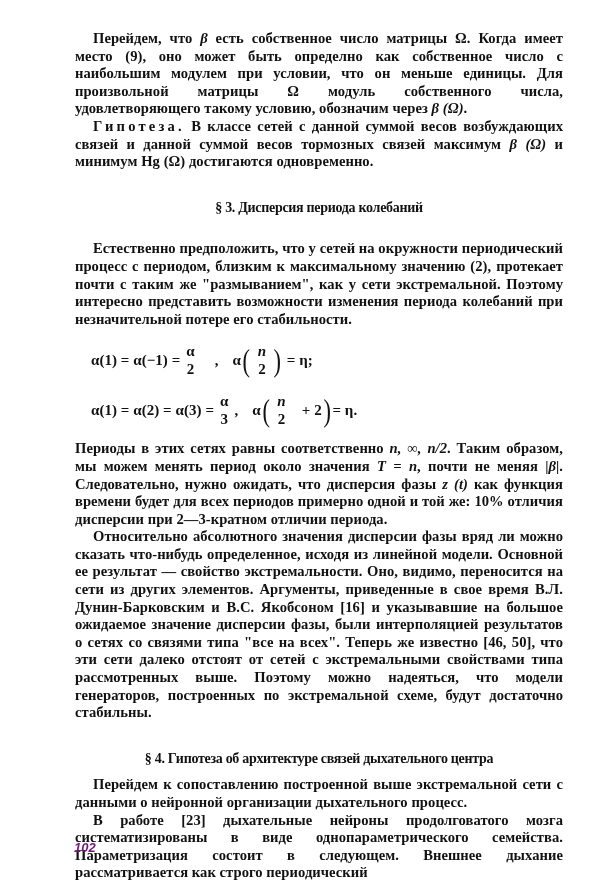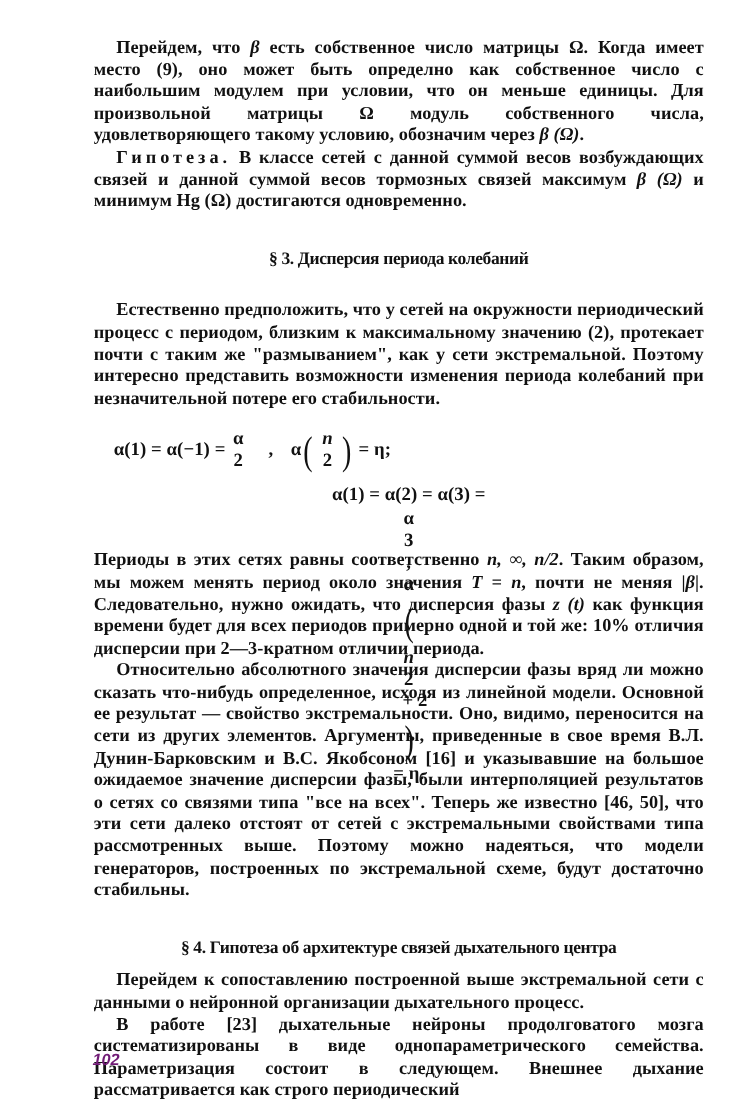--- a/index.html
+++ b/index.html
@@ -24,21 +24,21 @@
   .formula {
     display:flex; align-items:center; height:44px; margin-left:16px;
     font-style:normal; font-size:15px; white-space:nowrap;
   }
   .frac { display:inline-flex; flex-direction:column; align-items:center; vertical-align:middle; line-height:18px; margin:0 4px; }
   .frac .num { padding:0 2px; }
   .frac .den { padding:0 2px; }
   .paren { font-size:32px; font-weight:normal; line-height:40px; transform:scaleX(0.7); display:inline-block; }
   .gap { display:inline-block; width:14px; }
   .f1 { margin-top:10px; }
-  .f2 { margin-top:6px; margin-bottom:8px;flex-direction:column; }
+  .f2 { margin-top:6px; margin-bottom:8px; }
   .pagenum {
     position:absolute; left:74px; top:840px;
     font-family:"Liberation Sans", "DejaVu Sans", sans-serif;
     font-style:italic; font-weight:bold; font-size:13px; color:#701a75;
   }
 </style>
 </head>
 <body>
 
 <div class="page">

